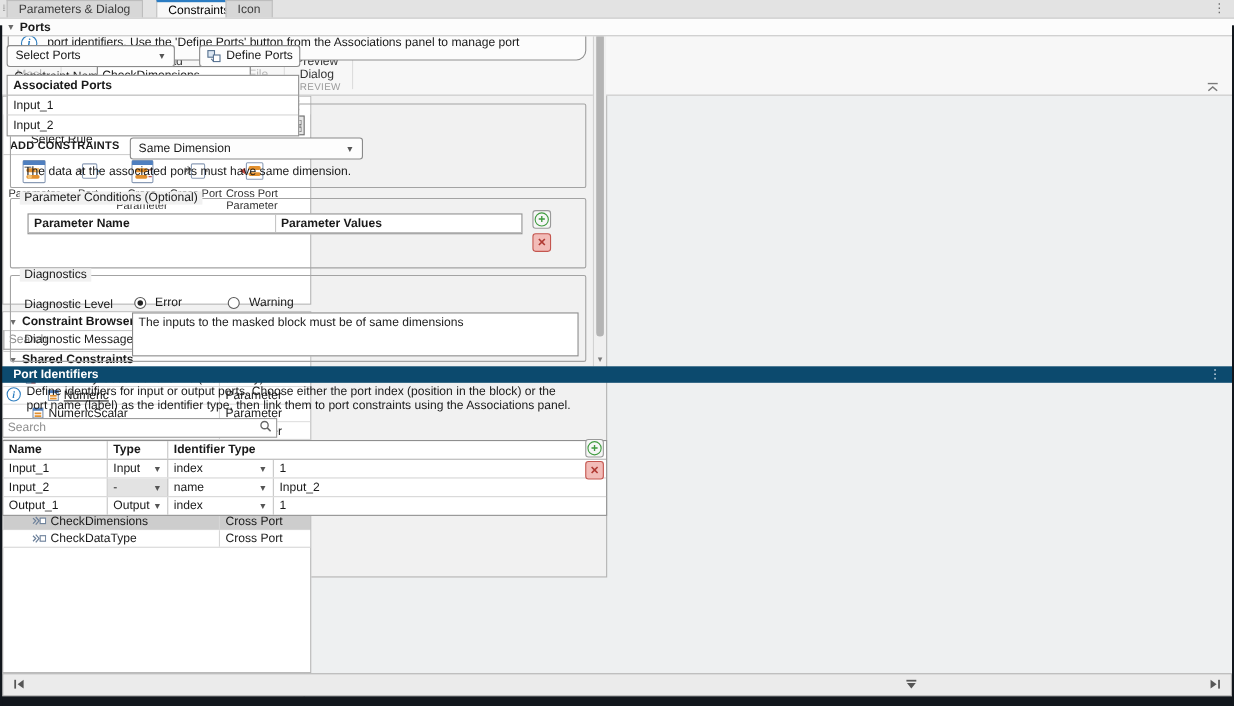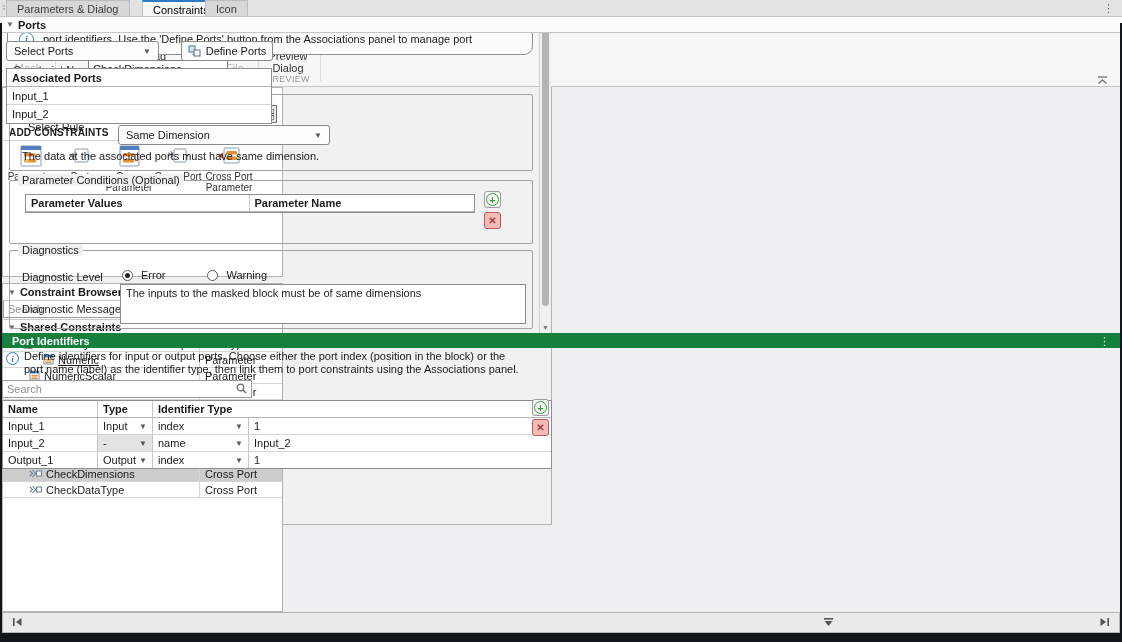--- a/index.html
+++ b/index.html
@@ -89,21 +89,21 @@
   .radio { width:11px; height:11px; border:1px solid #5a5a5a; border-radius:50%; background:#fff; flex:none; }
   .radio.checked { position:relative; }
   .radio.checked::after { content:""; position:absolute; left:2px; top:2px; width:5px; height:5px; border-radius:50%; background:#222; }
   .dm-label { position:absolute; left:12px; top:52px; }
   .dmsg { position:absolute; left:110px; top:33px; width:406px; height:40px; border:1px solid #8a8a8a; background:#fff; font-family:inherit; font-size:11px; color:#222; padding:2px 5px; resize:none; outline:none; }
   .vsb { position:absolute; left:539px; top:17px; width:12px; height:316px; background:#f0f0f0; border-left:1px solid #d2d2d2; }
   .vsb .ar { position:absolute; left:0; right:0; text-align:center; color:#7a7a7a; font-size:7px; }
   .vsb .thumb { position:absolute; left:2px; right:2px; top:13px; height:276px; background:#b4b4b4; border-radius:5px; }
 
   
-  .pi-hdr { position:absolute; top:333px; left:0; right:0; height:15px; background:#15803d; color:#fff; font-weight:bold; display:flex; align-items:center; padding:0 12px; }
+  .pi-hdr { position:absolute; top:333px; left:0; right:0; height:15px; background:#0c4a6e; color:#fff; font-weight:bold; display:flex; align-items:center; padding:0 12px; }
   .pi-hdr .kebab { color:#dfe7f0; }
   .pi-info-icon { position:absolute; left:6px; top:352px; }
   .pi-info-text { position:absolute; left:24px; top:350px; width:500px; line-height:13px; }
   .pi-search { position:absolute; left:2px; top:380px; width:250px; height:18px; }
   .pi-table { position:absolute; left:2px; top:400px; width:550px; }
   .pi-table .c1 { width:95px; } .pi-table .c2 { width:55px; } .pi-table .c3 { width:96px; } .pi-table .c4 { width:277px; }
   .cell-dd { display:flex; align-items:center; }
   .cell-dd .arr { margin-left:auto; color:#555; font-size:8px; }
   .c.dis { background:#e3e3e3; }
   .plus-glyph { width:13px; height:13px; border:1.3px solid #3f9b3f; border-radius:50%; color:#3f9b3f; font-size:11px; line-height:10px; font-weight:bold; display:flex; align-items:center; justify-content:center; }
@@ -502,22 +502,22 @@
           <span>Same Dimension</span>
           <span class="arr">▼</span>
         </div>
         <span class="sr-desc">The data at the associated ports must have same dimension.</span>
       </div>
 
       <div class="fs" style="left:9px;top:163px;width:524px;height:64px;">
         <span class="fslegend">Parameter Conditions (Optional)</span>
         <div class="ptable pc-table">
           <div class="hrow">
+            <span class="c c1">Parameter Name</span>
             <span class="c c2">Parameter Values</span>
-            <span class="c c1">Parameter Name</span>
           </div>
         </div>
         <span class="sqbtn" style="left:474px;top:10px;">
             <span class="plus-glyph">+</span>
           </span>
         <span class="sqbtn xbtn" style="left:474px;top:31px;">
             <span class="x-glyph">✕</span>
           </span>
       </div>
 

